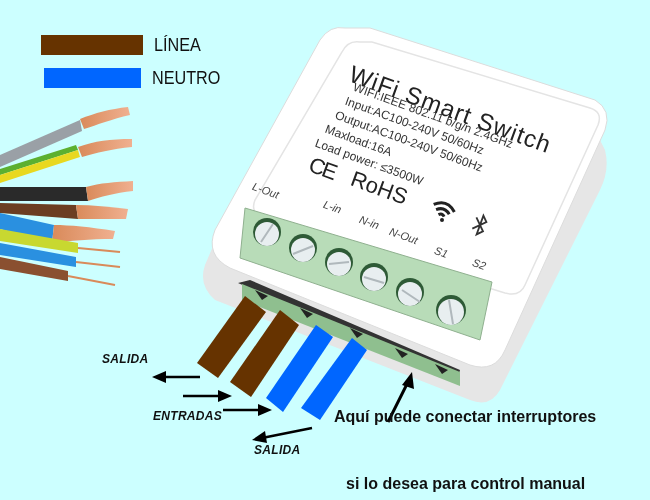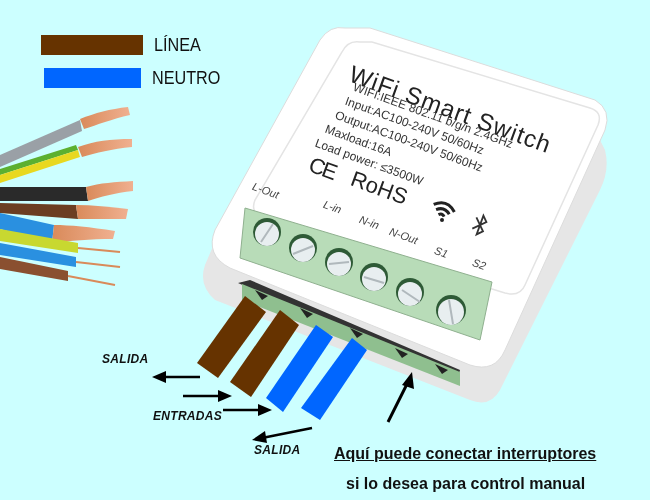--- a/index.html
+++ b/index.html
@@ -151,14 +151,14 @@
       <polygon points="252,440 265,431 267,443" stroke="none"></polygon>
     <line x1="388" y1="422" x2="408" y2="382" stroke-width="3"></line>
       <polygon points="412,372 402,385 414,389" stroke="none"></polygon>
   </g>
 </svg>
 
 <div class="lbl-italic" style="left:102px; top:352px;">SALIDA</div>
 <div class="lbl-italic" style="left:131px; top:409px;margin-left:22px;">ENTRADAS</div>
 <div class="lbl-italic" style="left:254px; top:443px;">SALIDA</div>
 
-<div class="note" style="left:334px; top:445px;text-decoration:underline;">Aquí puede conectar interruptores</div>
+<div class="note" style="left:334px; top:408px;">Aquí puede conectar interruptores</div>
 <div class="note" style="left:346px; top:475px;">si lo desea para control manual</div>
 
 </body></html>

